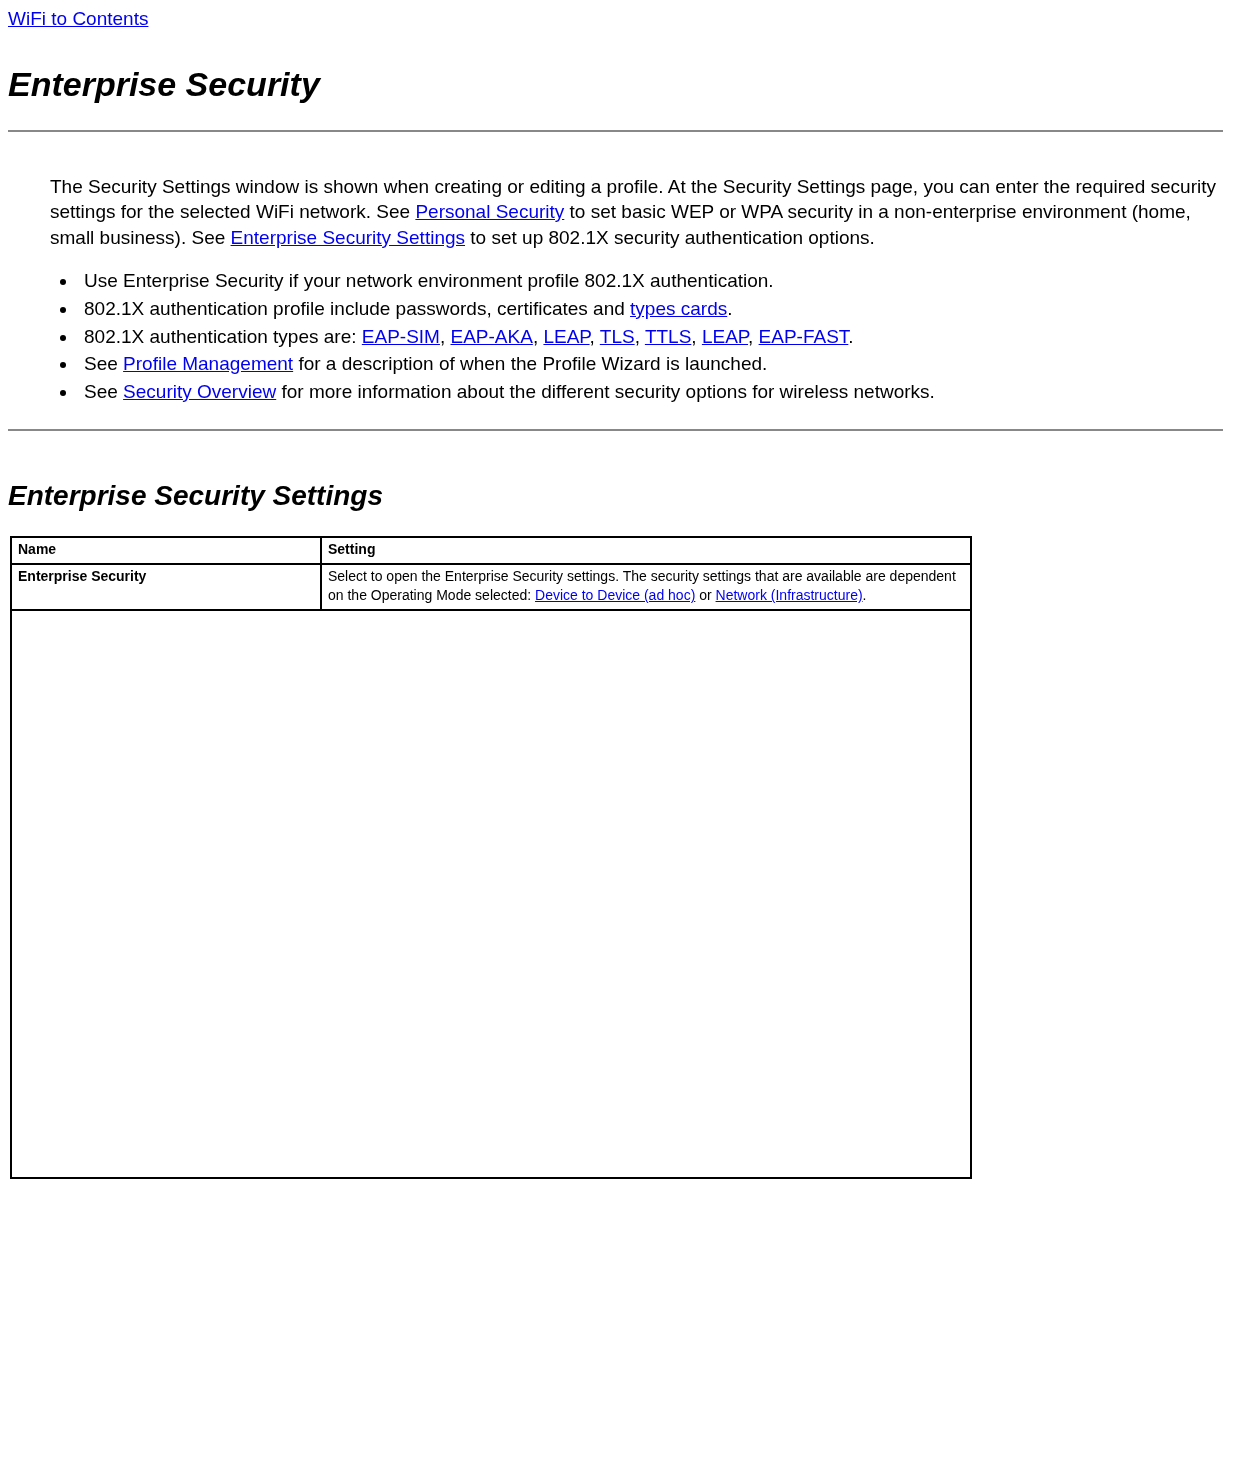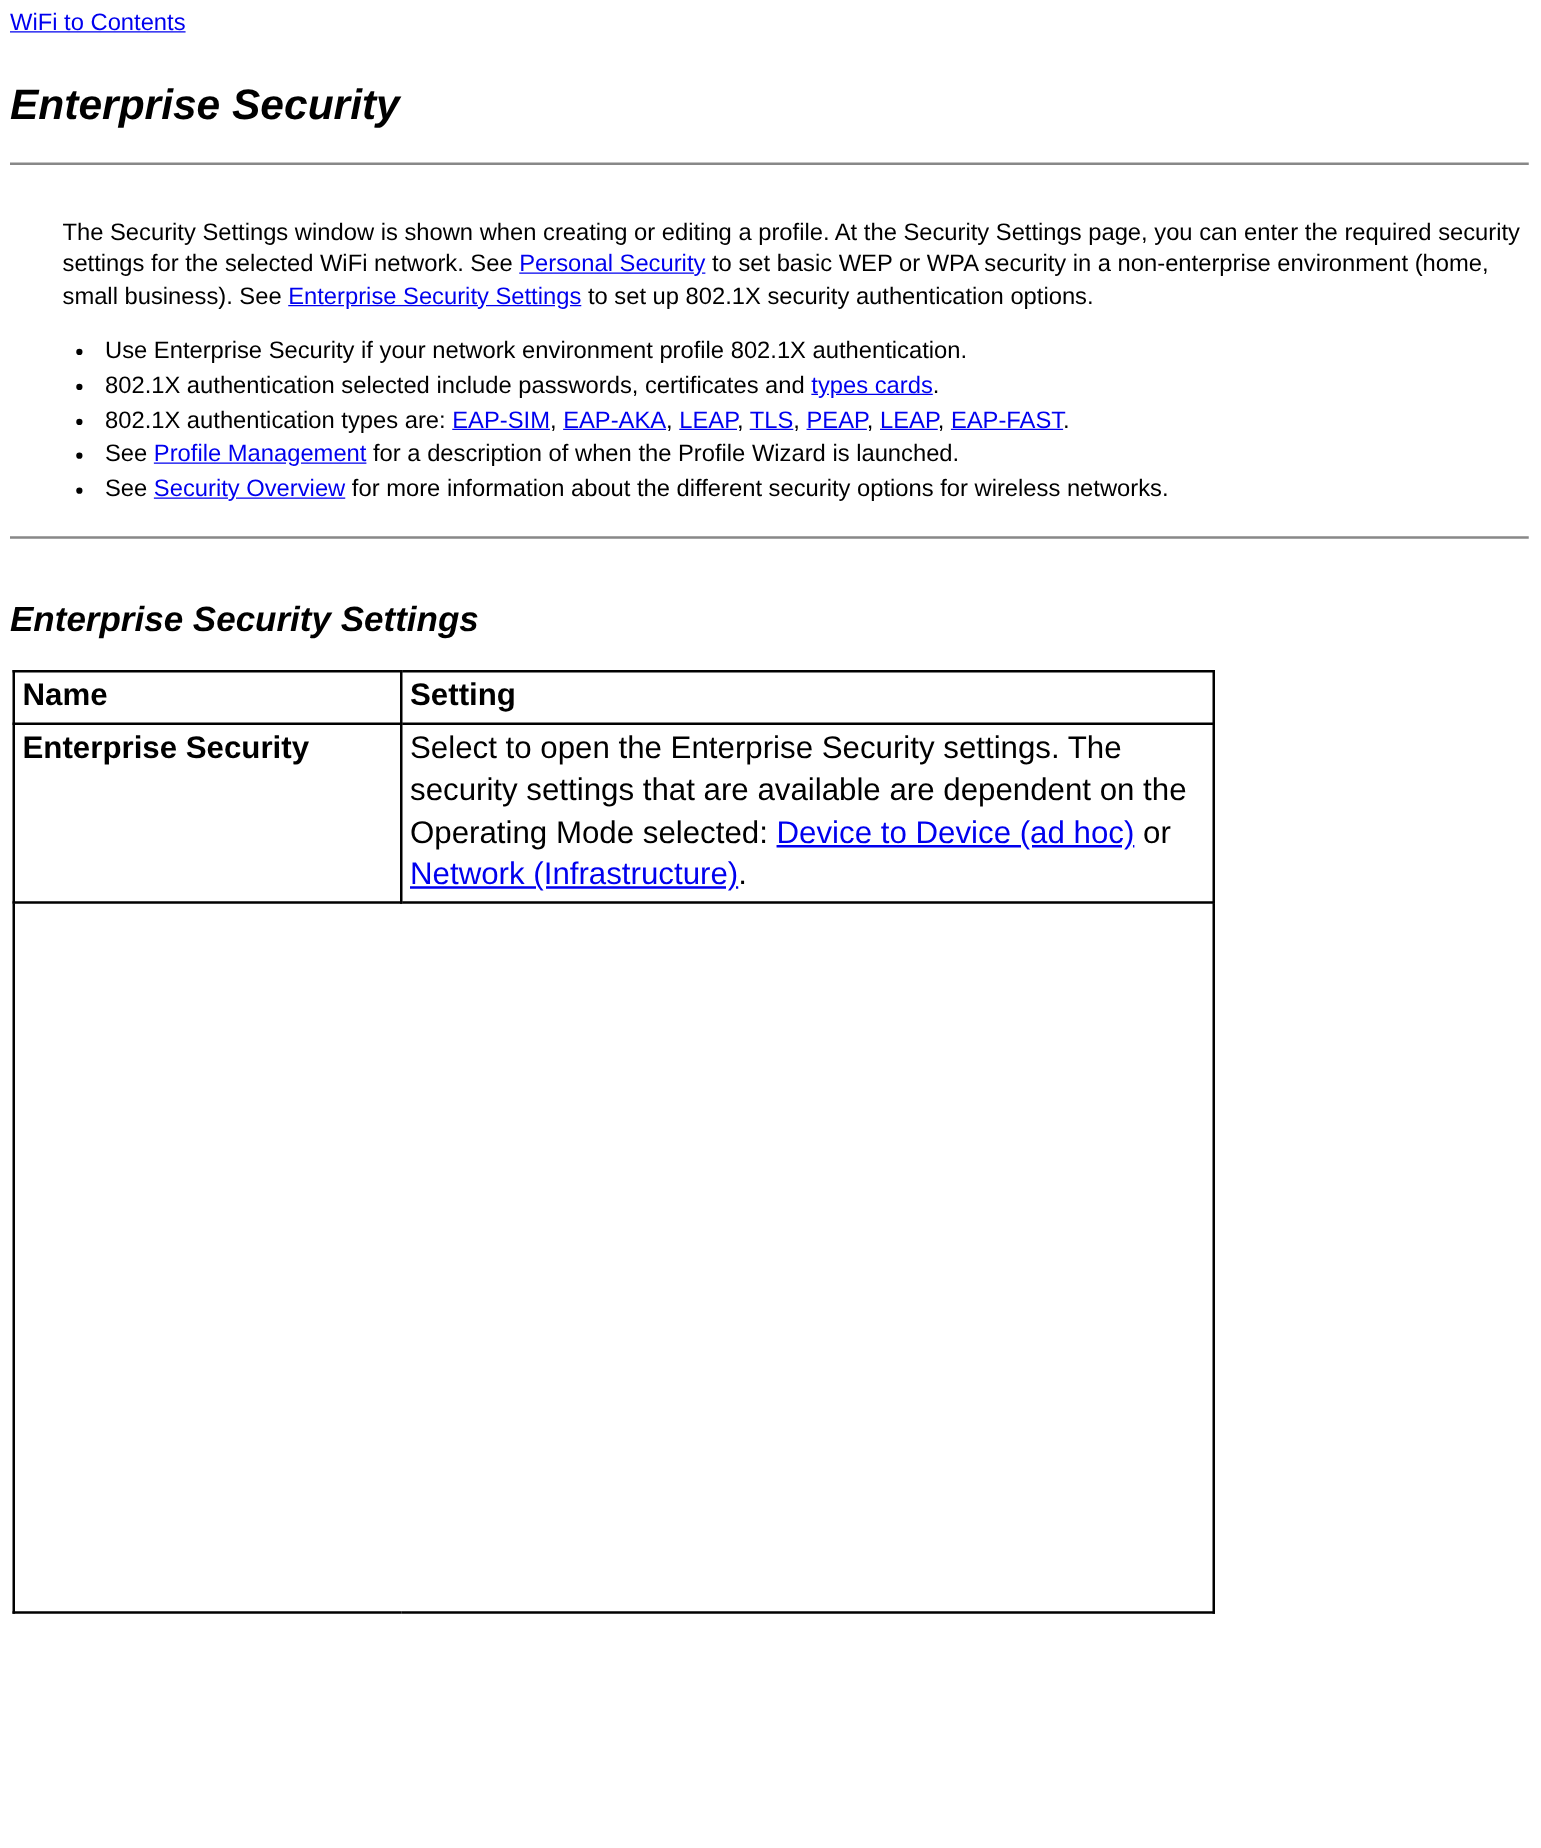--- a/index.html
+++ b/index.html
@@ -47,21 +47,21 @@
     border-collapse: collapse;
     width: 960px;
     margin-left: 2px;
     table-layout: fixed;
   }
   table.settings th, table.settings td {
     border: 2px solid #000;
     padding: 2px 6px 4px 6px;
     vertical-align: top;
     text-align: left;
-    font-size: 25px;
+    font-size: 14px;
   }
   table.settings th {
     font-weight: bold;
     background: #fff;
   }
   col.name-col { width: 310px; }
   col.setting-col { width: 650px; }
   td.big-empty { height: 560px; }
   .bold { font-weight: bold; }
 </style>
@@ -75,22 +75,22 @@
 <h1>Enterprise Security</h1>
 
 <hr>
 
 <div class="intro">
   <span>The Security Settings window is shown when creating or editing a profile. At the Security Settings page, you can enter the required security settings for the selected WiFi network. See </span><a href="#">Personal Security</a><span> to set basic WEP or WPA security in a non-enterprise environment (home, small business). See </span><a href="#">Enterprise Security Settings</a><span> to set up 802.1X security authentication options.</span>
 </div>
 
 <ul class="disc">
   <li><span>Use Enterprise Security if your network environment profile 802.1X authentication.</span></li>
-  <li><span>802.1X authentication selected include passwords, certificates and </span><a href="#">types cards</a><span>.</span></li>
-  <li><span>802.1X authentication types are: </span><a href="#">EAP-SIM</a><span>, </span><a href="#">EAP-AKA</a><span>, </span><a href="#">LEAP</a><span>, </span><a href="#">TLS</a><span>, </span><a href="#">PEAP</a><span>, </span><a href="#">LEAP</a><span>, </span><a href="#">EAP-FAST</a><span>.</span></li>
+  <li><span>802.1X authentication profile include passwords, certificates and </span><a href="#">types cards</a><span>.</span></li>
+  <li><span>802.1X authentication types are: </span><a href="#">EAP-SIM</a><span>, </span><a href="#">EAP-AKA</a><span>, </span><a href="#">LEAP</a><span>, </span><a href="#">TLS</a><span>, </span><a href="#">TTLS</a><span>, </span><a href="#">LEAP</a><span>, </span><a href="#">EAP-FAST</a><span>.</span></li>
   <li><span>See </span><a href="#">Profile Management</a><span> for a description of when the Profile Wizard is launched.</span></li>
   <li><span>See </span><a href="#">Security Overview</a><span> for more information about the different security options for wireless networks.</span></li>
 </ul>
 
 <hr class="second">
 
 <h2>Enterprise Security Settings</h2>
 
 <table class="settings">
   <colgroup>

